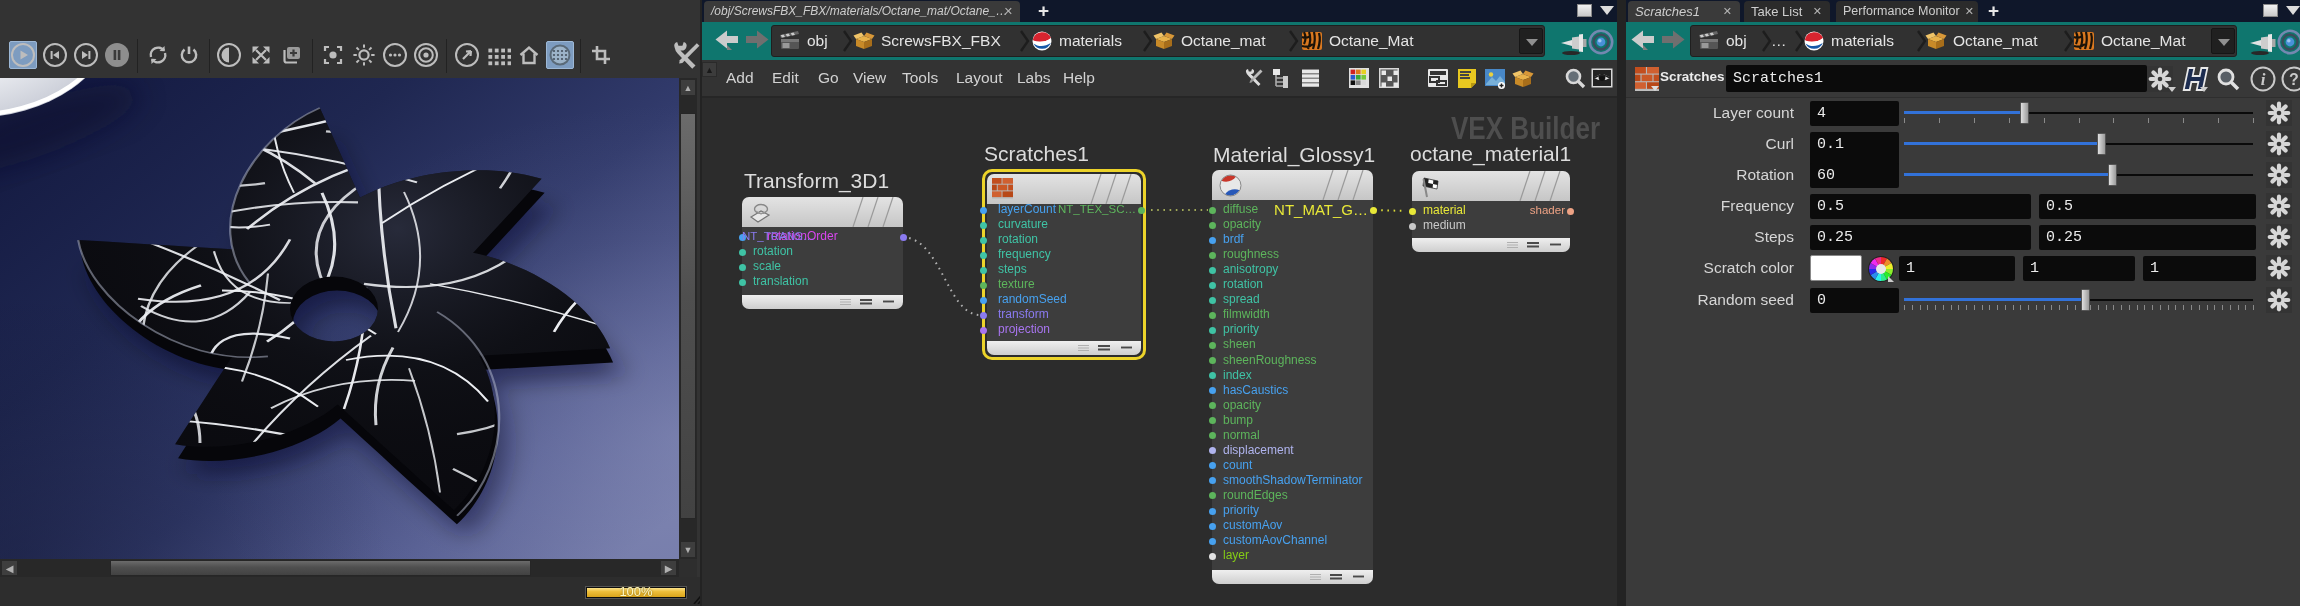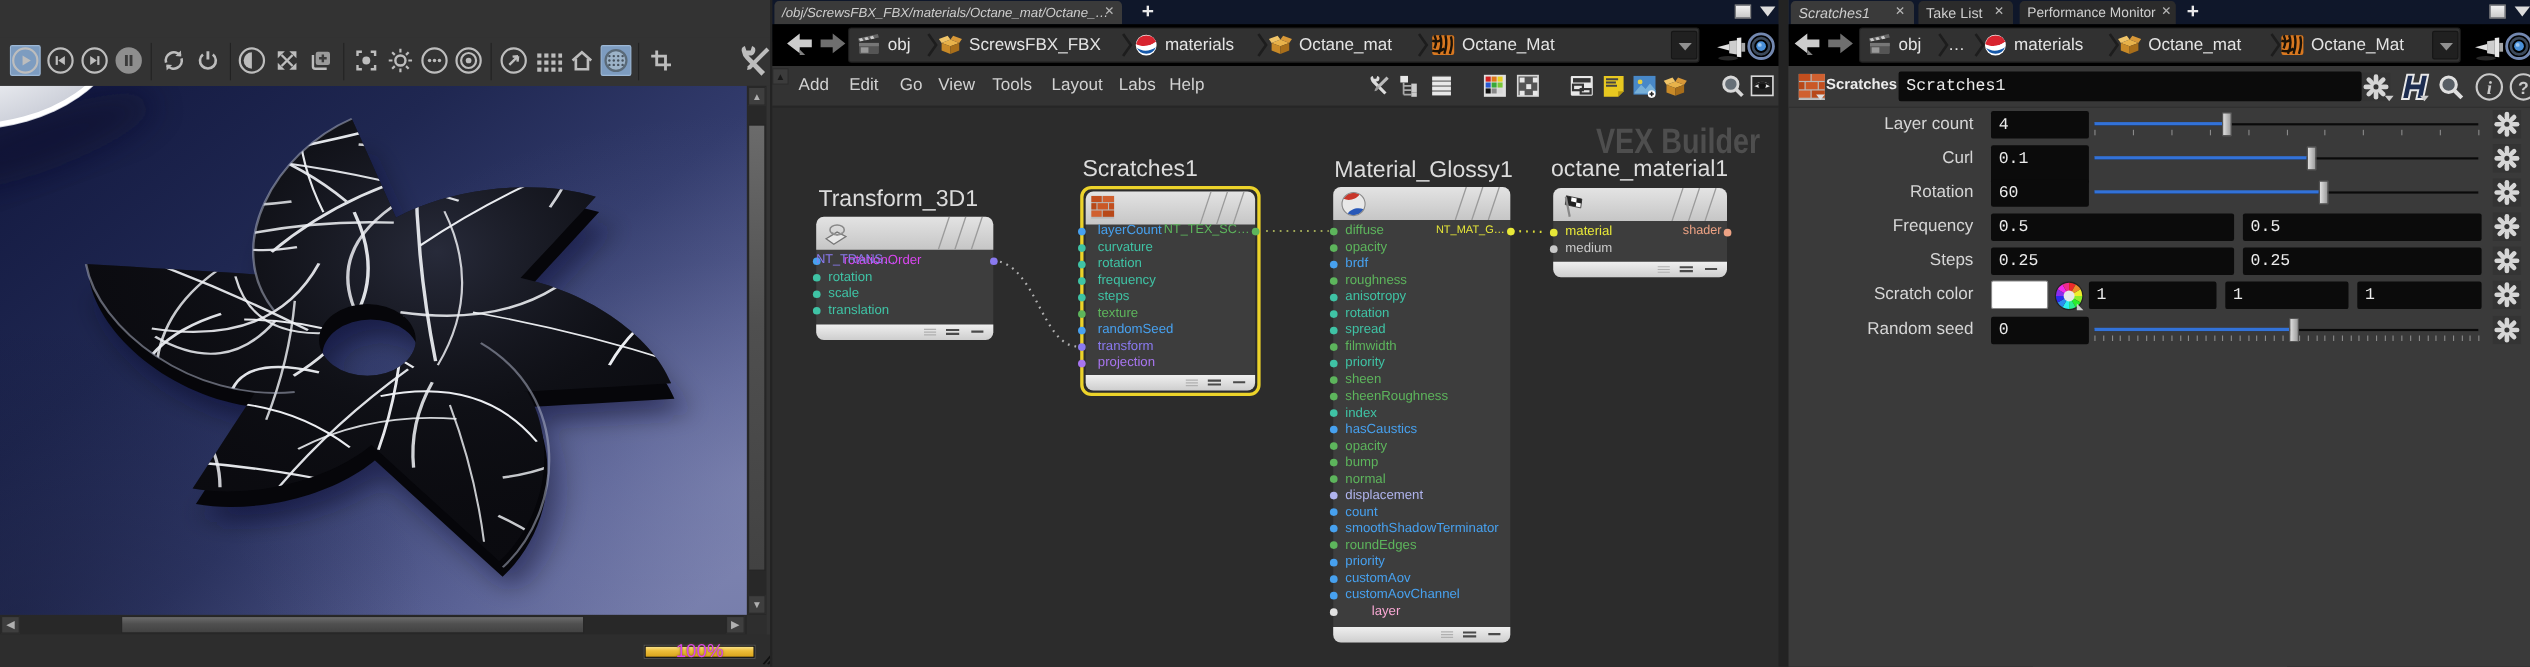--- a/index.html
+++ b/index.html
@@ -16,21 +16,21 @@
 .sbthumb{background:linear-gradient(#6b6b6b,#4f4f4f 45%,#424242);border:1px solid #262626;border-radius:1px}
 .sbbtn{position:absolute;background:#3e3e3e;border:1px solid #282828;color:#b0b0b0;text-align:center}
 #lstatus{position:absolute;left:0;width:702px;background:#2d2d2d;color:#d9d9d9;font-size:14px;line-height:29px}
 
 .tabbar{position:absolute;left:0;top:0;width:100%;height:38px;background:#0f172a}
 .tab{position:absolute;top:1px;height:21px;background:#3a3a3a;border-radius:4px 4px 0 0;color:#cecece;font-size:12px;line-height:21px;padding:0 7px;white-space:nowrap;overflow:hidden}
 .tab .x{color:#b5b5b5;font-size:11px}
 .tabplus{position:absolute;top:0;color:#e8e8e8;font-size:19px;font-weight:bold;line-height:21px}
 .winsq{position:absolute;top:4px;width:15px;height:13px;background:linear-gradient(#f2f2f2,#c9c9c9);border:1px solid #888}
 .winarr{position:absolute;top:6px;width:0;height:0;border-left:7px solid transparent;border-right:7px solid transparent;border-top:9px solid #dcdcdc}
-.navrow{position:absolute;left:0;top:22px;width:100%;height:38px;background:#000000}
+.navrow{position:absolute;left:0;top:22px;width:100%;height:38px;background:#0f766e}
 .crumbbar{position:absolute;top:3px;height:32px;background:#313131;border:1px solid #1f1f1f;border-radius:3px;color:#e4e4e4;font-size:15.5px}
 .crumb{position:absolute;top:0;height:30px;line-height:30px;white-space:nowrap}
 .chev{position:absolute;top:4px;width:11px;height:22px}
 .menurow{position:absolute;left:0;top:60px;height:38px;background:#333;border-bottom:2px solid #262626;color:#d2d2d2;font-size:15.5px;line-height:36px}
 .menurow span{position:absolute;top:0}
 
 #mid{position:absolute;left:702px;top:0;width:915px;height:606px;background:#2c2c2c}
 #graph{position:absolute;left:0;top:98px;width:915px;height:508px;background:#2c2c2c}
 .ntitle{position:absolute;color:#dcdcdc;font-size:21px;white-space:nowrap}
 .node{position:absolute;background:#3d3d3d;border-radius:7px}
@@ -301,21 +301,21 @@
       <div class="sbbtn" style="left:660px;top:560px;width:17px;height:16px;font-size:10px;line-height:16px">▶</div>
       <div class="abs sb" style="left:679px;top:78px;width:18px;height:481px"></div>
       <div class="abs sbthumb" style="left:680px;top:113px;width:16px;height:406px"></div>
       <div class="sbbtn" style="left:680px;top:79px;width:16px;height:17px;font-size:9px;line-height:17px">▲</div>
       <div class="sbbtn" style="left:680px;top:541px;width:16px;height:17px;font-size:9px;line-height:17px">▼</div>
       <div class="abs" style="left:679px;top:559px;width:18px;height:18px;background:#2e2e2e"></div>
       <div class="abs" style="left:697px;top:78px;width:5px;height:500px;background:#333"></div>
       <div id="lstatus" style="top:577px;height:29px">
         <div class="abs" style="left:585px;top:9px;width:102px;height:13px;background:#0d0d0d;border:1px solid #555">
           <div class="abs" style="left:1px;top:1px;width:98px;height:9px;background:linear-gradient(#fae28a,#eebe3a 40%,#d9a41c)"></div>
-          <div class="abs" style="left:0;top:-2px;width:100px;height:14px;color:#d946ef;font-size:17px;line-height:14px;text-align:center;text-shadow:0 0 2px #7a5c10">100%</div>
+          <div class="abs" style="left:0;top:-2px;width:100px;height:14px;color:#fef9c3;font-size:13px;line-height:14px;text-align:center;text-shadow:0 0 2px #7a5c10">100%</div>
         </div>
         <svg class="abs" style="left:692px;top:11px" width="14" height="16" viewBox="0 0 14 16">
           <path d="M2 16 L14 2 M6 16 L14 7 M10 16 L14 12" stroke="#111" stroke-width="1.6"></path>
         </svg>
       </div>
 </div>
 <div id="mid">
       <div class="tabbar">
         <div class="tab" style="left:2px;width:316px;font-style:italic">/obj/ScrewsFBX_FBX/materials/Octane_mat/Octane_…<span class="x" style="position:absolute;right:7px;font-style:normal">✕</span></div>
         <div class="tabplus" style="left:336px">+</div>
@@ -651,23 +651,23 @@
         <div class="nrow" style="left:521px;top:374.90000000000003px;color:#47a1ef">smoothShadowTerminator</div>
         <div class="ndot" style="left:506.5px;top:379.4px;background:#47a1ef"></div>
         <div class="nrow" style="left:521px;top:389.95px;color:#5db55c">roundEdges</div>
         <div class="ndot" style="left:506.5px;top:394.4px;background:#5db55c"></div>
         <div class="nrow" style="left:521px;top:405.0px;color:#47a1ef">priority</div>
         <div class="ndot" style="left:506.5px;top:409.5px;background:#47a1ef"></div>
         <div class="nrow" style="left:521px;top:420.05px;color:#47a1ef">customAov</div>
         <div class="ndot" style="left:506.5px;top:424.6px;background:#47a1ef"></div>
         <div class="nrow" style="left:521px;top:435.1px;color:#47a1ef">customAovChannel</div>
         <div class="ndot" style="left:506.5px;top:439.6px;background:#47a1ef"></div>
-        <div class="nrow" style="left:545px;top:450.15000000000003px;color:#f9a8d4">layer</div>
+        <div class="nrow" style="left:521px;top:450.15000000000003px;color:#84cc16">layer</div>
         <div class="ndot" style="left:506.5px;top:454.7px;background:#e2e2e2"></div>
-        <div class="nrow" style="left:510px;top:104px;width:156px;text-align:right;color:#e8e838;font-size:10px">NT_MAT_G…</div>
+        <div class="nrow" style="left:510px;top:104px;width:156px;text-align:right;color:#e8e838;font-size:15px">NT_MAT_G…</div>
         <div class="ndot" style="left:667.5px;top:108.5px;background:#e8e838"></div>
         <div class="node" style="left:710px;top:73px;width:158px;height:81px">
           <div class="nhead">
             <svg class="abs" style="left:6px;top:3px" width="26" height="26" viewBox="0 0 26 26">
 <path d="M6 4 L20 7 L19 15 L5 12 Z" fill="#fff" stroke="#333" stroke-width="0.8"></path>
 <path d="M6 4 L10.7 5 L10.2 9 L5.7 8 Z M15.4 6 L20 7 L19.7 11 L15 10 Z M10.2 9 L15 10 L14.6 14 L9.8 13 Z M5.7 8 L5.3 12 L9.8 13 L10.2 9 Z" fill="#222"></path>
 <path d="M5.5 5 L9 23" stroke="#888" stroke-width="2"></path>
             </svg>
             <svg class="abs" style="right:2px;top:0" width="60" height="30" viewBox="0 0 60 30">
               <path d="M12 30 L22 0" stroke="#9a9a9a" stroke-width="1.2"></path>

